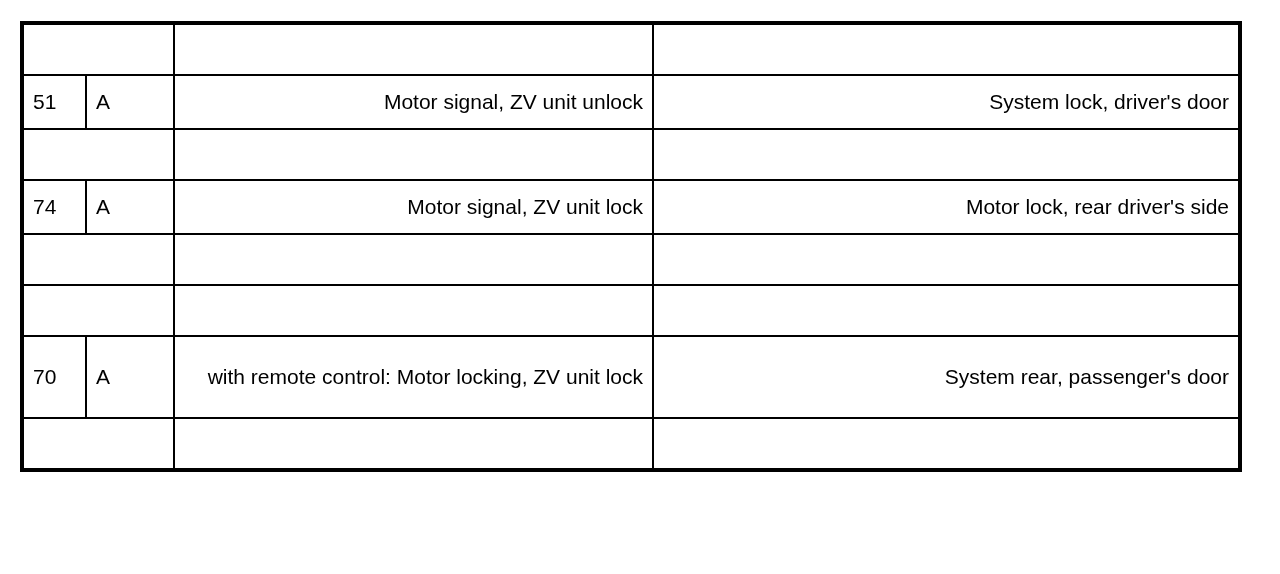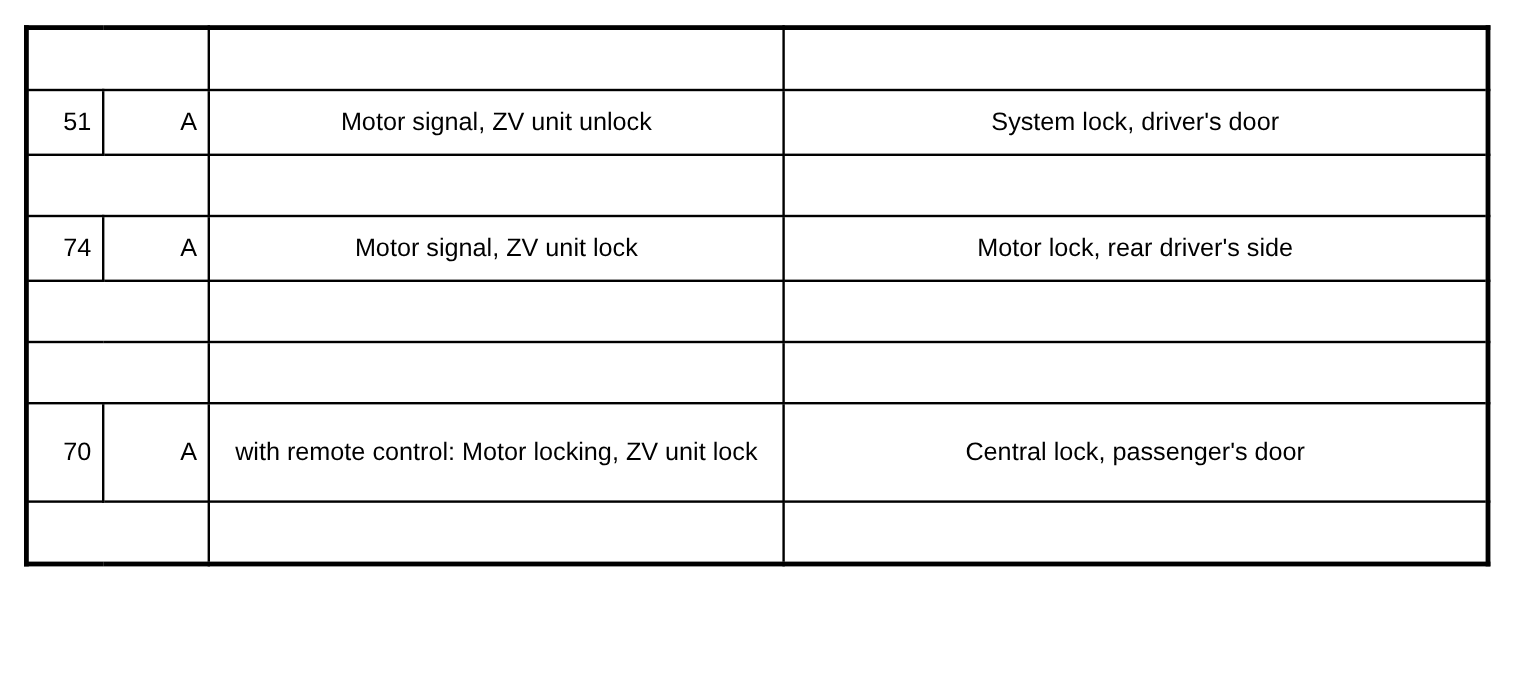--- a/index.html
+++ b/index.html
@@ -45,22 +45,22 @@
   }
   .col-no     { width: 64px; }
   .col-code   { width: 88px; }
   .col-desc   { width: 478px; }
   .col-target { width: 586px; }
 
   tr.spacer-row td { height: 49px; }
   tr.data-row td   { height: 52px; }
   tr.data-row-tall td { height: 80px; }
 
-  .cell-no, .cell-code { text-align: right; }
-  .cell-desc, .cell-target { text-align: center; }
+  .cell-no, .cell-code { text-align: left; }
+  .cell-desc, .cell-target { text-align: right; }
   .merged-blank { }
 </style>
 </head>
 <body>
 
 <div id="page">
 
   <table id="wiring-table">
     <colgroup>
       <col class="col-no">
@@ -106,21 +106,21 @@
       <tr class="spacer-row">
         <td class="merged-blank" colspan="2"></td>
         <td class="cell-desc"></td>
         <td class="cell-target"></td>
       </tr>
 
       <tr class="data-row-tall">
         <td class="cell-no">70</td>
         <td class="cell-code">A</td>
         <td class="cell-desc">with remote control: Motor locking, ZV unit lock</td>
-        <td class="cell-target">Central lock, passenger's door</td>
+        <td class="cell-target">System rear, passenger's door</td>
       </tr>
 
       <tr class="spacer-row">
         <td class="merged-blank" colspan="2"></td>
         <td class="cell-desc"></td>
         <td class="cell-target"></td>
       </tr>
 
     </tbody>
   </table>

